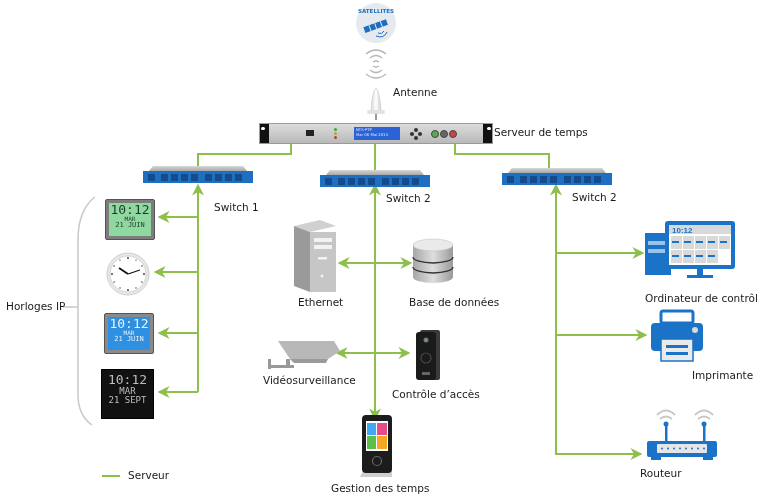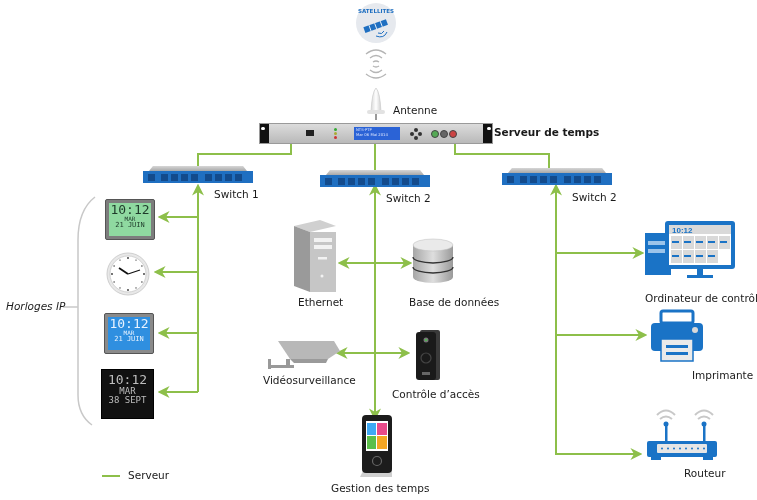--- a/index.html
+++ b/index.html
@@ -77,21 +77,21 @@
       <linearGradient id="ag" x1="0" x2="1">
         <stop offset="0" stop-color="#d8d8d8"></stop>
         <stop offset="0.5" stop-color="#ffffff"></stop>
         <stop offset="1" stop-color="#cfcfcf"></stop>
       </linearGradient>
     </defs>
   <path d="M10,28 Q11,8 15,4 Q19,8 20,28 Z" fill="url(#ag)" stroke="#cfcfcf" stroke-width="0.8"></path>
   <rect x="6" y="26" width="18" height="4" rx="2" fill="#e2e2e2"></rect>
   <rect x="14" y="30" width="2" height="6" fill="#999"></rect>
 </svg>
-<div class="lbl" style="left:393px;top:104px;">Antenne</div>
+<div class="lbl" style="left:393px;top:86px;">Antenne</div>
 
 <div class="abs" style="left:259px;top:123px;width:232px;height:19px;background:linear-gradient(#dcdcdc,#b9b9b9);border:1px solid #9a9a9a;">
   <div style="position:absolute;left:0;top:0;width:9px;height:19px;background:#111;"></div>
   <div style="position:absolute;right:0;top:0;width:9px;height:19px;background:#111;"></div>
   <div style="position:absolute;left:1px;top:3px;width:4px;height:3px;border-radius:2px;background:#fff;"></div>
   <div style="position:absolute;right:1px;top:3px;width:4px;height:3px;border-radius:2px;background:#fff;"></div>
   <div style="position:absolute;left:46px;top:6px;width:8px;height:6px;background:#222;"></div>
   <div style="position:absolute;left:74px;top:4px;width:3px;height:3px;border-radius:50%;background:#3a3;"></div>
   <div style="position:absolute;left:74px;top:8px;width:3px;height:3px;border-radius:50%;background:#aa3;"></div>
   <div style="position:absolute;left:74px;top:12px;width:3px;height:3px;border-radius:50%;background:#c33;"></div>
@@ -102,37 +102,37 @@
   <div style="position:absolute;left:150px;top:4px;width:12px;height:12px;">
     <div style="position:absolute;left:4px;top:0;width:4px;height:4px;background:#333;border-radius:50%;"></div>
     <div style="position:absolute;left:4px;top:8px;width:4px;height:4px;background:#333;border-radius:50%;"></div>
     <div style="position:absolute;left:0;top:4px;width:4px;height:4px;background:#333;border-radius:50%;"></div>
     <div style="position:absolute;left:8px;top:4px;width:4px;height:4px;background:#333;border-radius:50%;"></div>
   </div>
   <div style="position:absolute;left:171px;top:6px;width:6px;height:6px;border-radius:50%;background:#5a5;border:1px solid #444;"></div>
   <div style="position:absolute;left:180px;top:6px;width:6px;height:6px;border-radius:50%;background:#666;border:1px solid #444;"></div>
   <div style="position:absolute;left:189px;top:6px;width:6px;height:6px;border-radius:50%;background:#c44;border:1px solid #444;"></div>
 </div>
-<div class="lbl" style="left:494px;top:126px;font-weight:bold;">Serveur de temps</div>
+<div class="lbl" style="left:494px;top:126px;">Serveur de temps</div>
 
 <div class="abs" style="left:143px;top:166px;width:110px;height:18px;">
   <div style="position:absolute;left:6px;top:0;width:98px;height:5px;background:linear-gradient(#d6d6d6,#a8a8a8);clip-path:polygon(4% 0,96% 0,100% 100%,0 100%);"></div>
   <div style="position:absolute;left:0;top:5px;width:110px;height:12px;background:#1f6fc1;display:flex;gap:3px;align-items:center;padding-left:5px;box-sizing:border-box;">
     <span style="width:7px;height:7px;background:#134b8c"></span>
       <span style="width:7px;height:7px;background:#134b8c;margin-left:3px"></span>
       <span style="width:7px;height:7px;background:#134b8c"></span>
       <span style="width:7px;height:7px;background:#134b8c"></span>
       <span style="width:7px;height:7px;background:#134b8c"></span>
       <span style="width:7px;height:7px;background:#134b8c;margin-left:4px"></span>
       <span style="width:7px;height:7px;background:#134b8c"></span>
       <span style="width:7px;height:7px;background:#134b8c"></span>
       <span style="width:7px;height:7px;background:#134b8c"></span>
   </div>
 </div>
-<div class="lbl" style="left:214px;top:188px;">Switch 1</div>
+<div class="lbl" style="left:214px;top:201px;">Switch 1</div>
 
 <div class="abs" style="left:320px;top:170px;width:110px;height:18px;">
   <div style="position:absolute;left:6px;top:0;width:98px;height:5px;background:linear-gradient(#d6d6d6,#a8a8a8);clip-path:polygon(4% 0,96% 0,100% 100%,0 100%);"></div>
   <div style="position:absolute;left:0;top:5px;width:110px;height:12px;background:#1f6fc1;display:flex;gap:3px;align-items:center;padding-left:5px;box-sizing:border-box;">
     <span style="width:7px;height:7px;background:#134b8c"></span>
       <span style="width:7px;height:7px;background:#134b8c;margin-left:3px"></span>
       <span style="width:7px;height:7px;background:#134b8c"></span>
       <span style="width:7px;height:7px;background:#134b8c"></span>
       <span style="width:7px;height:7px;background:#134b8c"></span>
       <span style="width:7px;height:7px;background:#134b8c;margin-left:4px"></span>
@@ -152,21 +152,21 @@
       <span style="width:7px;height:7px;background:#134b8c"></span>
       <span style="width:7px;height:7px;background:#134b8c"></span>
       <span style="width:7px;height:7px;background:#134b8c;margin-left:4px"></span>
       <span style="width:7px;height:7px;background:#134b8c"></span>
       <span style="width:7px;height:7px;background:#134b8c"></span>
       <span style="width:7px;height:7px;background:#134b8c"></span>
   </div>
 </div>
 <div class="lbl" style="left:572px;top:191px;">Switch 2</div>
 
-<div class="lbl" style="left:6px;top:300px;font-style:italic;">Horloges IP</div>
+<div class="lbl" style="left:6px;top:300px;">Horloges IP</div>
 
 <div class="abs" style="left:105px;top:199px;width:50px;height:41px;background:#7d7d7d;border:1px solid #555;border-radius:2px;box-sizing:border-box;padding:3px;">
   <div style="width:100%;height:100%;background:#8fd9a0;color:#1e3a2a;text-align:center;font-family:'DejaVu Sans Mono',monospace;line-height:1;">
     <div style="font-size:13px;">10:12</div>
     <div style="font-size:6px;">MAR</div>
     <div style="font-size:7px;">21 JUIN</div>
   </div>
 </div>
 
 <svg class="abs" style="left:106px;top:252px;" width="44" height="44">
@@ -194,21 +194,21 @@
   <div style="width:100%;height:100%;background:#2f8fe0;color:#e9f3ff;text-align:center;font-family:'DejaVu Sans Mono',monospace;line-height:1;">
     <div style="font-size:13px;">10:12</div>
     <div style="font-size:6px;">MAR</div>
     <div style="font-size:7px;">21 JUIN</div>
   </div>
 </div>
 
 <div class="abs" style="left:101px;top:369px;width:53px;height:50px;background:#111;border:1px solid #000;box-sizing:border-box;padding-top:3px;color:#bdbdbd;text-align:center;font-family:'DejaVu Sans Mono',monospace;line-height:1.05;">
   <div style="font-size:13px;">10:12</div>
   <div style="font-size:9px;">MAR</div>
-  <div style="font-size:9px;">38 SEPT</div>
+  <div style="font-size:9px;">21 SEPT</div>
 </div>
 
 <svg class="abs" style="left:290px;top:220px;" width="50" height="72">
   <polygon points="4,6 30,0 46,6 20,12" fill="#d0d0d0"></polygon>
   <polygon points="4,6 20,12 20,72 4,66" fill="#9a9a9a"></polygon>
   <rect x="20" y="12" width="26" height="60" fill="#c6c6c6"></rect>
   <rect x="24" y="18" width="18" height="4" fill="#f2f2f2"></rect>
   <rect x="24" y="25" width="18" height="4" fill="#f2f2f2"></rect>
   <rect x="28" y="37" width="9" height="2.5" fill="#f2f2f2"></rect>
   <circle cx="32" cy="56" r="1.5" fill="#f2f2f2"></circle>
@@ -325,15 +325,15 @@
       <circle cx="29" cy="43.5" r="1"></circle>
       <circle cx="35" cy="43.5" r="1"></circle>
       <circle cx="41" cy="43.5" r="1"></circle>
       <circle cx="47" cy="43.5" r="1"></circle>
       <circle cx="53" cy="43.5" r="1"></circle>
       <circle cx="59" cy="43.5" r="1"></circle>
     </g>
   <rect x="6" y="52" width="10" height="3" fill="#1a73c6"></rect>
   <rect x="58" y="52" width="10" height="3" fill="#1a73c6"></rect>
 </svg>
-<div class="lbl" style="left:684px;top:467px;text-align:right;">Routeur</div>
+<div class="lbl" style="left:640px;top:467px;text-align:right;">Routeur</div>
 
 <div class="lbl" style="left:128px;top:469px;">Serveur</div>
 
 </body></html>

